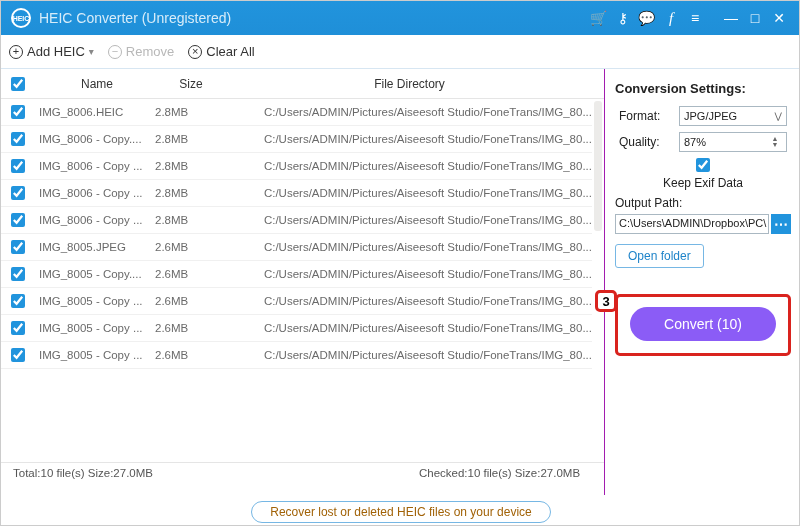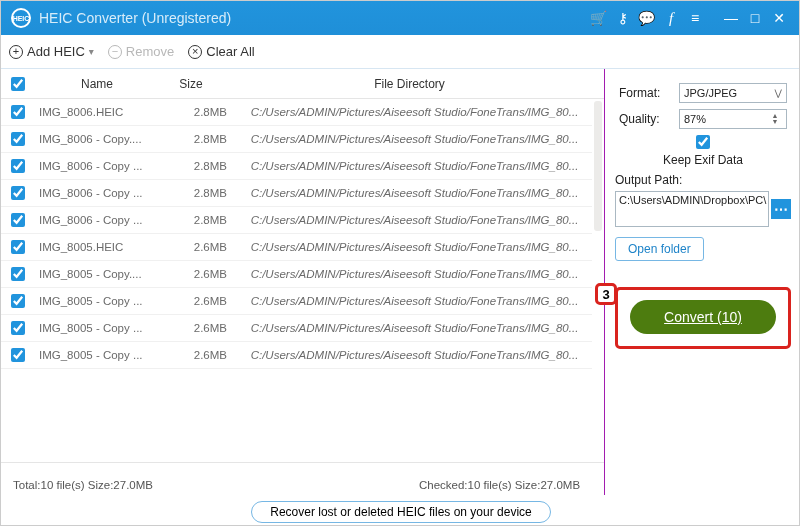--- a/index.html
+++ b/index.html
@@ -20,44 +20,44 @@
   .list { flex:1; display:flex; flex-direction:column; font-size:12px; color:#555; border-right:1px solid #a21caf; position:relative;}
   .list-header { display:flex; height:30px; align-items:center; border-bottom:1px solid #e5e5e5; color:#333; font-size:12px;}
   .list-header .col { text-align:center; }
   .col.chk { width:34px; display:flex; align-items:center; justify-content:center;}
   .col.name { width:120px; padding-left:4px; text-align:center;}
   .col.size { width:72px; text-align:center;}
   .col.dir { flex:1; text-align:center;}
   .list-body { flex:1; overflow:hidden; position:relative;}
   .row { display:flex; height:27px; align-items:center; border-bottom:1px solid #f0f0f0; font-size:11.5px; color:#6a6a6a;}
   .row .col.name{ text-align:left; white-space:nowrap; overflow:hidden; text-overflow:ellipsis;}
-  .row .col.size{ text-align:right;}
-  .row .col.dir{ text-align:center; white-space:nowrap; overflow:hidden; text-overflow:ellipsis; padding-left:10px;font-style:italic;}
+  .row .col.size{ text-align:left;}
+  .row .col.dir{ text-align:right; white-space:nowrap; overflow:hidden; text-overflow:ellipsis; padding-left:10px;}
   input[type=checkbox]{ width:14px;height:14px; accent-color:#2194dd; margin:0;}
   .scrollbar { position:absolute; right:0; top:2px; bottom:2px; width:12px; background:#fff;}
   .scroll-thumb{ position:absolute; left:2px; right:2px; top:0; height:130px; background:#ecebe9; border-radius:3px;}
   .settings { width:196px; padding:8px 10px; font-size:12px; color:#222;}
   .settings-title{ font-weight:bold; font-size:13px; margin:4px 0 10px;}
   .srow{ display:flex; align-items:center; margin:6px 4px;}
   .srow label{ width:60px;}
   .sel{ flex:1; height:20px; border:1px solid #aab8c2; display:flex; align-items:center; justify-content:space-between; padding:8px 4px; font-size:11px; background:#fff;}
   .sel .arr{ font-size:9px; color:#666;}
   .spin{ width:14px; display:flex; flex-direction:column; line-height:6px; font-size:7px; color:#666; text-align:center;}
   .chklbl{ display:flex; align-items:center; gap:4px; margin:6px 0;flex-direction:column;}
   .outpath{ display:flex; align-items:center; gap:2px;}
-  .outpath .path{ flex:1; height:36px; border:1px solid #aab8c2; white-space:nowrap; overflow:hidden; font-size:11px; padding:2px 3px; background:#fff;}
+  .outpath .path{ flex:1; height:20px; border:1px solid #aab8c2; white-space:nowrap; overflow:hidden; font-size:11px; padding:2px 3px; background:#fff;}
   .outpath .browse{ width:20px;height:20px; background:#2194dd; color:#fff; display:flex;align-items:center;justify-content:center;font-weight:bold;font-size:14px; cursor:pointer;}
   .openfolder{ display:inline-block; margin-top:10px; border:1px solid #76b7e4; color:#1f84c9; padding:4px 12px; border-radius:3px; font-size:12px; cursor:pointer;}
   .annotbox{ position:relative; margin-top:26px;}
   .badge3{ position:absolute; left:-20px; top:-4px; width:22px;height:22px; border:3px solid #d9231e; border-radius:5px; background:#fff; display:flex; align-items:center; justify-content:center; font-weight:bold; font-size:13px; color:#000;}
   .redframe{ border:3px solid #d9231e; border-radius:5px; padding:10px 12px 12px; }
-  .convert{ width:100%; height:34px; background:#4d7c0f; color:#fff; border:none; border-radius:18px; font-size:14px; cursor:pointer;text-decoration:underline;}
-  .statusbar{height:32px; display:flex; align-items:flex-start; padding:16px 12px; font-size:11.5px; color:#555; border-top:1px solid #e5e5e5; gap:48px;}
+  .convert{ width:100%; height:34px; background:#8b5cf6; color:#fff; border:none; border-radius:18px; font-size:14px; cursor:pointer;}
+  .statusbar{height:32px; display:flex; align-items:flex-end; padding:16px 12px; font-size:11.5px; color:#555; border-top:1px solid #e5e5e5; gap:48px;}
   .bottom{ position:absolute; bottom:4px; left:0; right:0; display:flex; justify-content:center;}
-  .recover{ border:1px solid #76b7e4; color:#000000; padding:3px 18px; border-radius:12px; font-size:12px; cursor:pointer; background:#fff;}
+  .recover{ border:1px solid #76b7e4; color:#a16207; padding:3px 18px; border-radius:12px; font-size:12px; cursor:pointer; background:#fff;}
   .container{ position:relative; width:800px; height:526px;}
 </style>
 </head>
 <body>
 <div class="container">
 
 <div class="titlebar">
   <div class="logo">HEIC</div>
   <div class="title">HEIC Converter (Unregistered)</div>
   <div class="spacer"></div>
@@ -143,21 +143,21 @@
             </div>
             <div class="col name">IMG_8006 - Copy ...</div>
             <div class="col size">2.8MB</div>
             <div class="col dir">C:/Users/ADMIN/Pictures/Aiseesoft Studio/FoneTrans/IMG_80...</div>
             <div style="width:12px"></div>
           </div>
           <div class="row">
             <div class="col chk">
               <input type="checkbox" checked="" style="">
             </div>
-            <div class="col name">IMG_8005.HEIC</div>
+            <div class="col name">IMG_8005.JPEG</div>
             <div class="col size">2.6MB</div>
             <div class="col dir">C:/Users/ADMIN/Pictures/Aiseesoft Studio/FoneTrans/IMG_80...</div>
             <div style="width:12px"></div>
           </div>
           <div class="row">
             <div class="col chk">
               <input type="checkbox" checked="" style="">
             </div>
             <div class="col name">IMG_8005 - Copy....</div>
             <div class="col size">2.6MB</div>
@@ -196,20 +196,21 @@
           </div>
         </div>
     <div class="statusbar">
       <span>Total:10 file(s) Size:27.0MB</span>
       <span style="flex:0 0 170px"></span>
       <span>Checked:10 file(s) Size:27.0MB</span>
     </div>
   </div>
 
   <div class="settings">
+    <div class="settings-title">Conversion Settings:</div>
     <div class="srow">
       <label>Format:</label>
       <div class="sel">
         <span>JPG/JPEG</span>
         <span class="arr">⋁</span>
       </div>
     </div>
     <div class="srow">
       <label>Quality:</label>
       <div class="sel">

